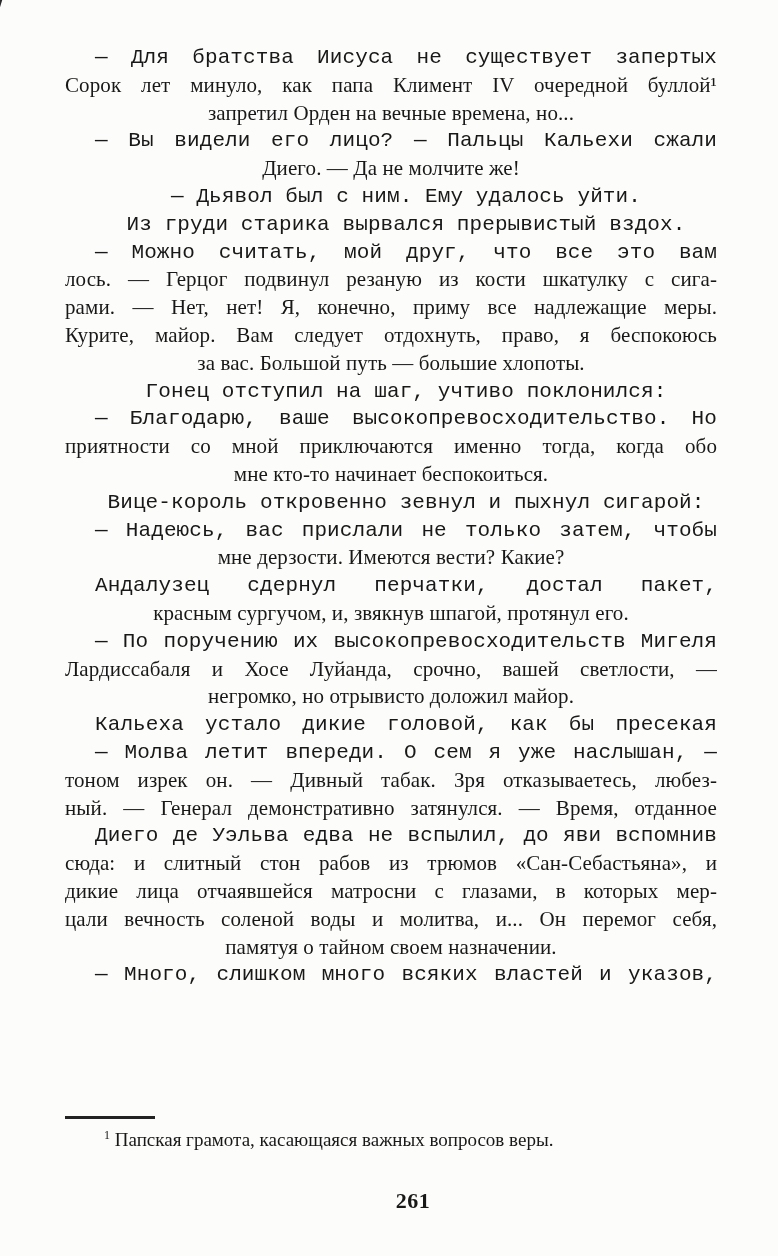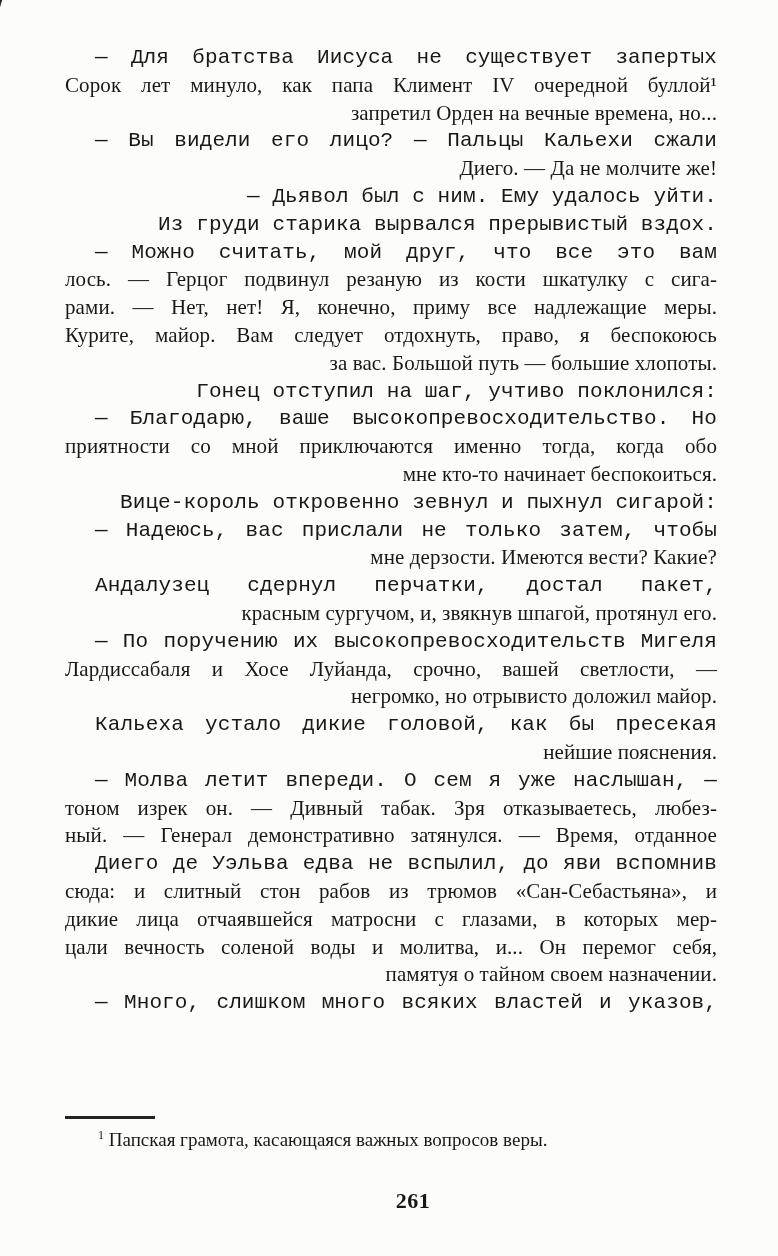--- a/index.html
+++ b/index.html
@@ -27,37 +27,37 @@
     position: absolute;
     left: 65px; top: 44px;
     width: 652px;
     font-size: 21px;
     line-height: 27.8px;
     letter-spacing: 0.1px;
   }
   .line {
     height: 27.8px;
     overflow: hidden;
-    text-align: right;
+    text-align: center;
     white-space: normal;
   }
   .line.just {
     text-align: justify;
     text-align-last: justify;
   }
   .line.ind { padding-left: 30px; font-family: Liberation Mono, monospace; }
   .footnote-divider {
     position: absolute;
     left: 65px; top: 1116px;
     width: 90px; height: 2.5px;
     background: #222;
   }
   .footnote {
     position: absolute;
-    left: 65px; top: 1128px;
+    left: 71px; top: 1128px;
     width: 652px;
     font-size: 19px;
     line-height: 24px;
     padding-left: 0;
   }
   .footnote .fn-indent { display: inline-block; width: 33px; }
   .footnote sup {
     font-size: 12px;
     line-height: 0;
   }
@@ -97,21 +97,20 @@
       <div class="line">мне кто-то начинает беспокоиться.</div>
       <div class="line ind">Вице-король откровенно зевнул и пыхнул сигарой:</div>
       <div class="line ind just">— Надеюсь, вас прислали не только затем, чтобы говорить</div>
       <div class="line">мне дерзости. Имеются вести? Какие?</div>
       <div class="line ind just">Андалузец сдернул перчатки, достал пакет, скрепленный</div>
       <div class="line">красным сургучом, и, звякнув шпагой, протянул его.</div>
       <div class="line ind just">— По поручению их высокопревосходительств Мигеля</div>
       <div class="line just">Лардиссабаля и Хосе Луйанда, срочно, вашей светлости, —</div>
       <div class="line">негромко, но отрывисто доложил майор.</div>
       <div class="line ind just">Кальеха устало дикие головой, как бы пресекая все даль-</div>
-      <div class="line">нейшие пояснения.</div>
       <div class="line ind just">— Молва летит впереди. О сем я уже наслышан, — вялым</div>
       <div class="line just">тоном изрек он. — Дивный табак. Зря отказываетесь, любез-</div>
       <div class="line just">ный. — Генерал демонстративно затянулся. — Время, отданное</div>
       <div class="line ind just">Диего де Уэльва едва не вспылил, до яви вспомнив путь</div>
       <div class="line just">сюда: и слитный стон рабов из трюмов «Сан-Себастьяна», и</div>
       <div class="line just">дикие лица отчаявшейся матросни с глазами, в которых мер-</div>
       <div class="line just">цали вечность соленой воды и молитва, и... Он перемог себя,</div>
       <div class="line">памятуя о тайном своем назначении.</div>
       <div class="line ind just">— Много, слишком много всяких властей и указов, —</div>
     </div>

